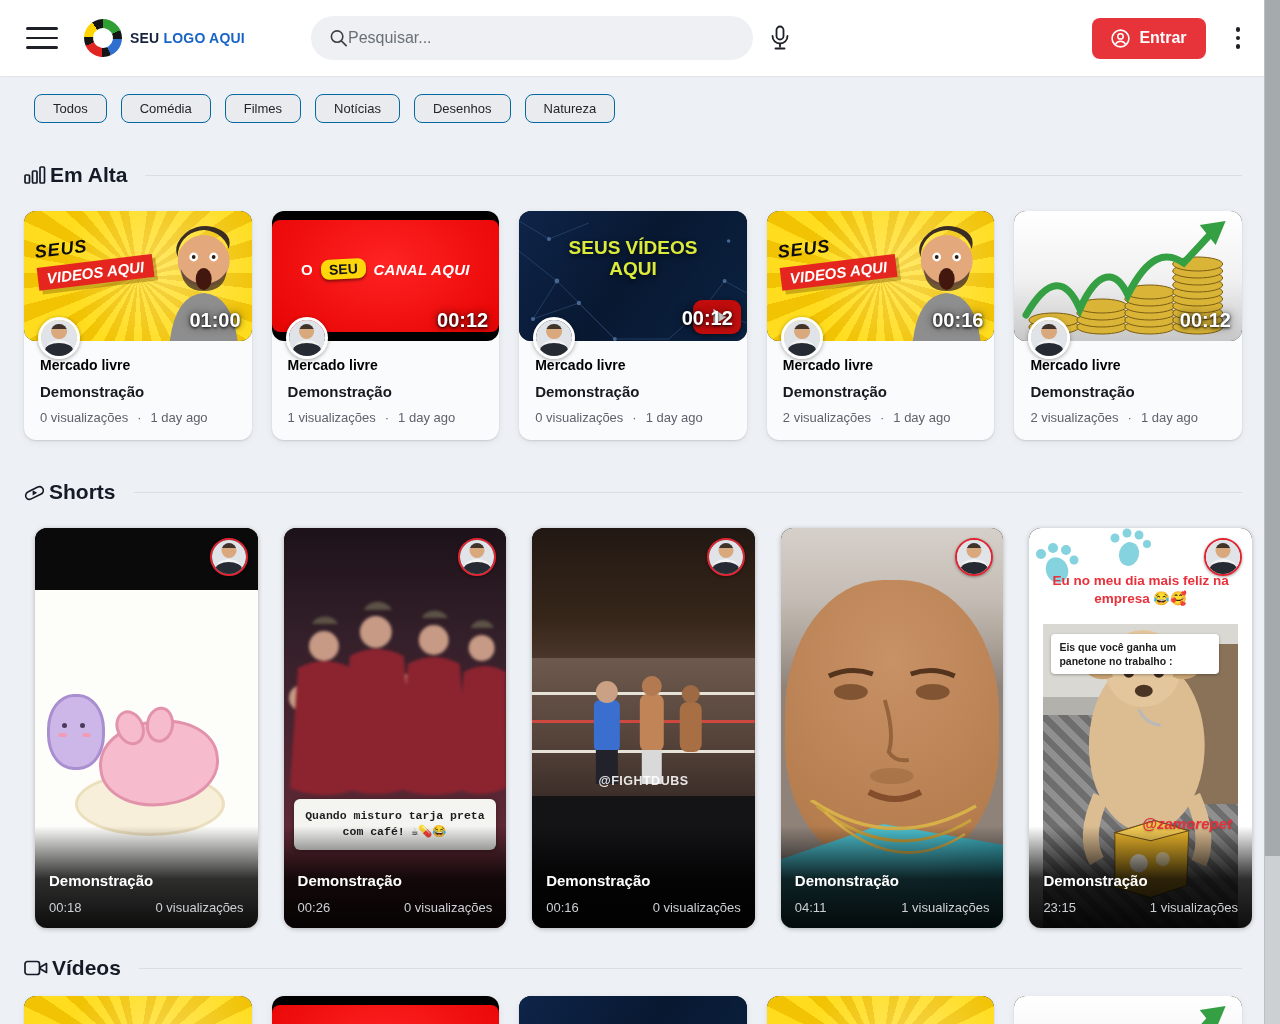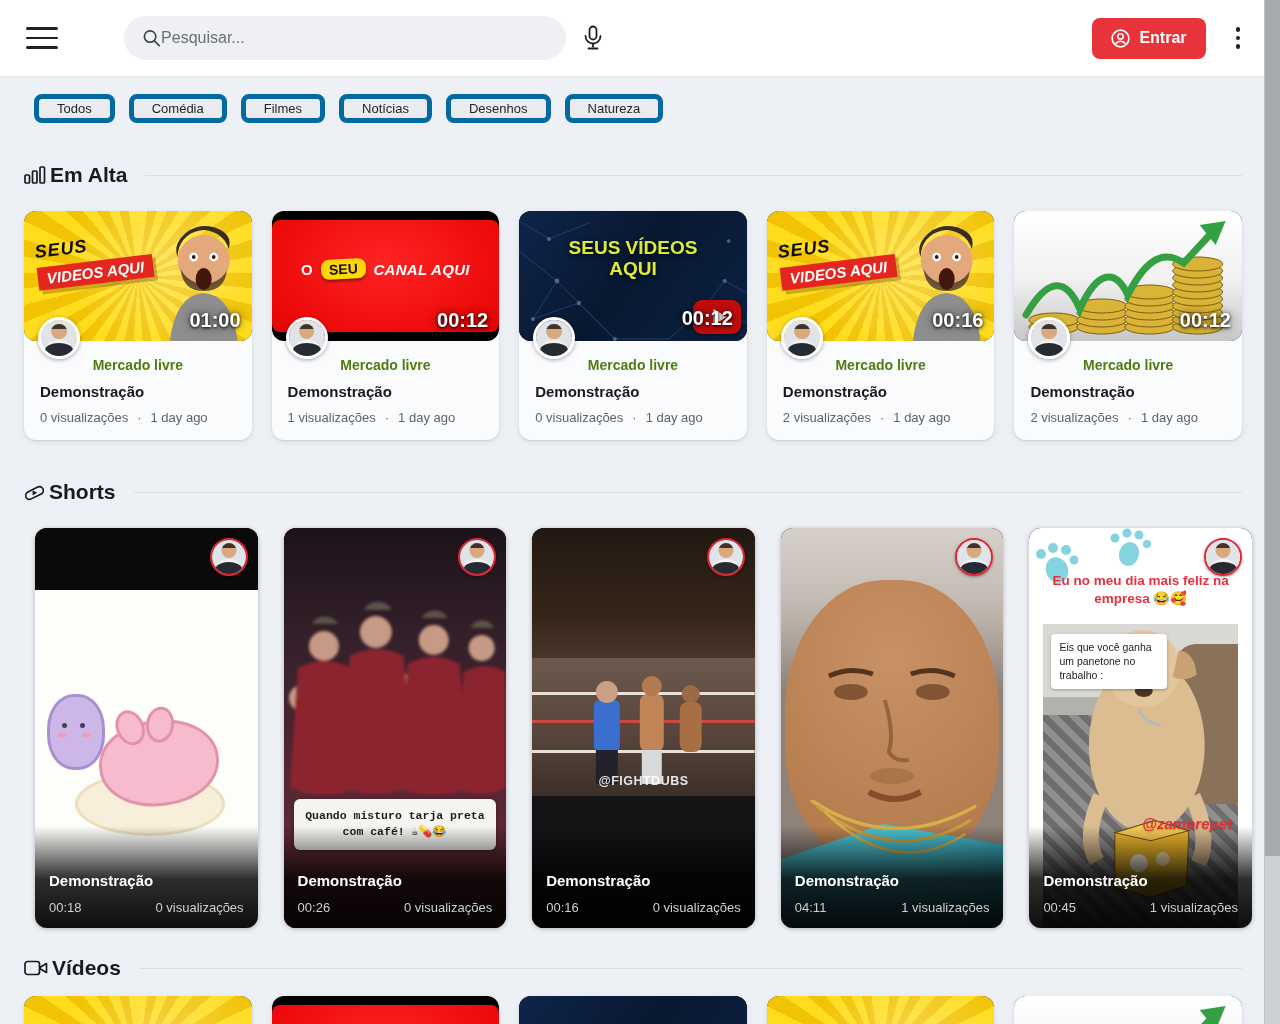--- a/index.html
+++ b/index.html
@@ -31,21 +31,21 @@
   .signin { margin-left:auto; margin-right:4px; height:41px; padding:12px 19px; border-radius:8px;
     background:#e7343a; color:#fff; font-weight:700; font-size:16px; border:none;
     display:flex; align-items:center; gap:9px; cursor:pointer; font-family:inherit; }
   .kebab { margin-left:26px; margin-right:14px; display:flex; flex-direction:column; gap:4px;
     background:none; border:none; cursor:pointer; }
   .kebab i { width:4.5px; height:4.5px; background:#1d2026; border-radius:50%; }
 
   
   .chips { display:flex; gap:14px; margin:18px 24px 0 34px; }
   .chip { height:29px; padding:0 18px; display:flex; align-items:center; background:#e9ebee;
-    border:5px solid #0369a1; border-radius:8px; font-size:13px; color:#22252b;
+    border:1px solid #0369a1; border-radius:8px; font-size:13px; color:#22252b;
     cursor:pointer; font-family:inherit; }
 
   
   .sec { display:flex; align-items:center; margin:40px 38px 0 24px; gap:4px; }
   .sec.tight { margin-top:28px; }
   .sec h2 { font-size:21px; font-weight:800; color:#141a26; }
   .sec .line { flex:1; height:1px; background:#dbdfe4; margin-left:14px; }
 
   
   .vgrid { display:grid; grid-template-columns:repeat(5,1fr); gap:20px; margin:24px 38px 0 24px; }
@@ -60,21 +60,21 @@
     border-radius:50%; border:3px solid #fff; z-index:4; box-shadow:0 1px 4px rgba(0,0,0,.35); }
   .avatar { border-radius:50%; overflow:hidden; background:#e0e4e8; position:relative;
     width:100%; height:100%; }
   .avatar::before { content:""; position:absolute; left:50%; top:10%; transform:translateX(-50%);
     width:44%; height:44%; border-radius:50%;
     background:linear-gradient(#3f332a 0 34%, #d9a87d 34%); }
   .avatar::after { content:""; position:absolute; left:50%; bottom:-12%; transform:translateX(-50%);
     width:78%; height:48%; border-radius:50% 50% 0 0; background:#262b33;
     border-top:3px solid #f2f2f2; }
   .vmeta { padding:14px 16px 15px; }
-  .vchannel { font-size:14px; color:#4d7c0f; font-weight:600; margin-top:2px; cursor:pointer;text-align:center; }
+  .vchannel { font-size:14px; color:#000000; font-weight:600; margin-top:2px; cursor:pointer; }
   .vtitle { font-size:15px; color:#17191d; font-weight:700; margin-top:10px; cursor:pointer; }
   .vstats { font-size:13px; color:#5d636c; margin-top:10px; display:flex; gap:9px; align-items:center; }
 
   
   .rays { position:absolute; inset:-45%;
     background:repeating-conic-gradient(from 0deg at 50% 50%, #ffdd1e 0 8deg, #f1c303 8deg 16deg); }
   .glow { position:absolute; inset:0;
     background:radial-gradient(circle at 62% 42%, rgba(255,255,255,.3), transparent 62%); }
   .yl-text { position:absolute; left:12px; top:24px; display:flex; flex-direction:column;
     align-items:flex-start; transform:rotate(-7deg); z-index:2; }
@@ -174,42 +174,46 @@
   .sh5-bg { position:absolute; inset:0; background:#ffffff; }
   .paws { position:absolute; left:0; top:0; width:140px; height:70px; }
   .red-cap { position:absolute; top:44px; left:10px; right:10px; text-align:center; color:#e8313c;
     font-weight:800; font-size:13.5px; line-height:1.3; z-index:3; }
   .photo { position:absolute; left:14px; right:14px; top:96px; bottom:0; overflow:hidden;
     background:linear-gradient(#dad8d3 0 24%, #b3b1ac 24% 30%, transparent 30%),
       repeating-linear-gradient(45deg,#8f8f8f 0 7px,#6e6e6e 7px 14px); }
   .couch { position:absolute; right:-18px; top:20px; width:80px; height:160px; border-radius:20px;
     background:#8a7258; }
   .dog-art { position:absolute; inset:0; width:100%; height:100%; }
-  .cap2 { position:absolute; left:8px; top:10px; width:116px; background:#fff; border-radius:4px;
-    padding:6px 8px; font-size:10.5px; font-weight:400; color:#1c1c1c; line-height:1.35;
+  .cap2 { position:absolute; left:8px; top:10px; width:168px; background:#fff; border-radius:4px;
+    padding:6px 8px; font-size:10.5px; font-weight:700; color:#1c1c1c; line-height:1.35;
     box-shadow:0 1px 3px rgba(0,0,0,.3); }
   .wm-red { position:absolute; right:20px; bottom:96px; z-index:6; color:#e3303a; font-weight:800;
     font-style:italic; font-size:15px; text-shadow:0 1px 2px rgba(0,0,0,.25); }
 
   
   .scrollbar { position:fixed; top:0; right:0; width:16px; height:1024px; background:#ccd0d3;
     border-left:1px solid #bcc0c3; z-index:100; }
   .scroll-thumb { position:absolute; top:0; left:0; right:0; height:856px; background:#a5aaad; }
 
   svg { display:block; }
 </style>
 </head>
 <body>
 
 <header class="header">
   <button class="burger" style="border:none;background:none;">
     <span></span>
       <span></span>
       <span></span>
   </button>
+  <div class="logo">
+    <div class="logo-mark"></div>
+    <div class="logo-text"><span>SEU</span> <span class="blue">LOGO AQUI</span></div>
+  </div>
   <div class="search">
     <svg width="20" height="20" viewBox="0 0 20 20">
       <circle cx="8.5" cy="8.5" r="6" fill="none" stroke="#3c4043" stroke-width="1.7"></circle>
       <line x1="13" y1="13" x2="18" y2="18" stroke="#3c4043" stroke-width="1.7" stroke-linecap="round"></line>
     </svg>
     <input type="text" placeholder="Pesquisar..." style="">
   </div>
   <button class="mic-btn">
     <svg width="22" height="26" viewBox="0 0 22 26">
       <rect x="7.5" y="1.5" width="7" height="13" rx="3.5" fill="none" stroke="#1d2026" stroke-width="1.8"></rect>
@@ -603,21 +607,21 @@
       </svg>
       <div class="cap2">Eis que você ganha um panetone no trabalho :</div>
     </div>
     <div class="wm-red">@zamorepet</div>
     <div class="s-avatar">
         <div class="avatar"></div>
       </div>
     <div class="s-bottom">
       <div class="s-title">Demonstração</div>
       <div class="s-row">
-        <span>00:45</span>
+        <span>23:15</span>
         <span>1 visualizações</span>
       </div>
     </div>
   </article>
 </div>
 
 <div class="sec tight">
   <svg width="24" height="18" viewBox="0 0 24 18">
     <rect x="1" y="2.5" width="14.5" height="13" rx="2.5" fill="none" stroke="#141a26" stroke-width="1.7"></rect>
     <path d="M16.5 8 l6 -3.4 v8.8 l-6 -3.4 z" fill="none" stroke="#141a26" stroke-width="1.7" stroke-linejoin="round"></path>

